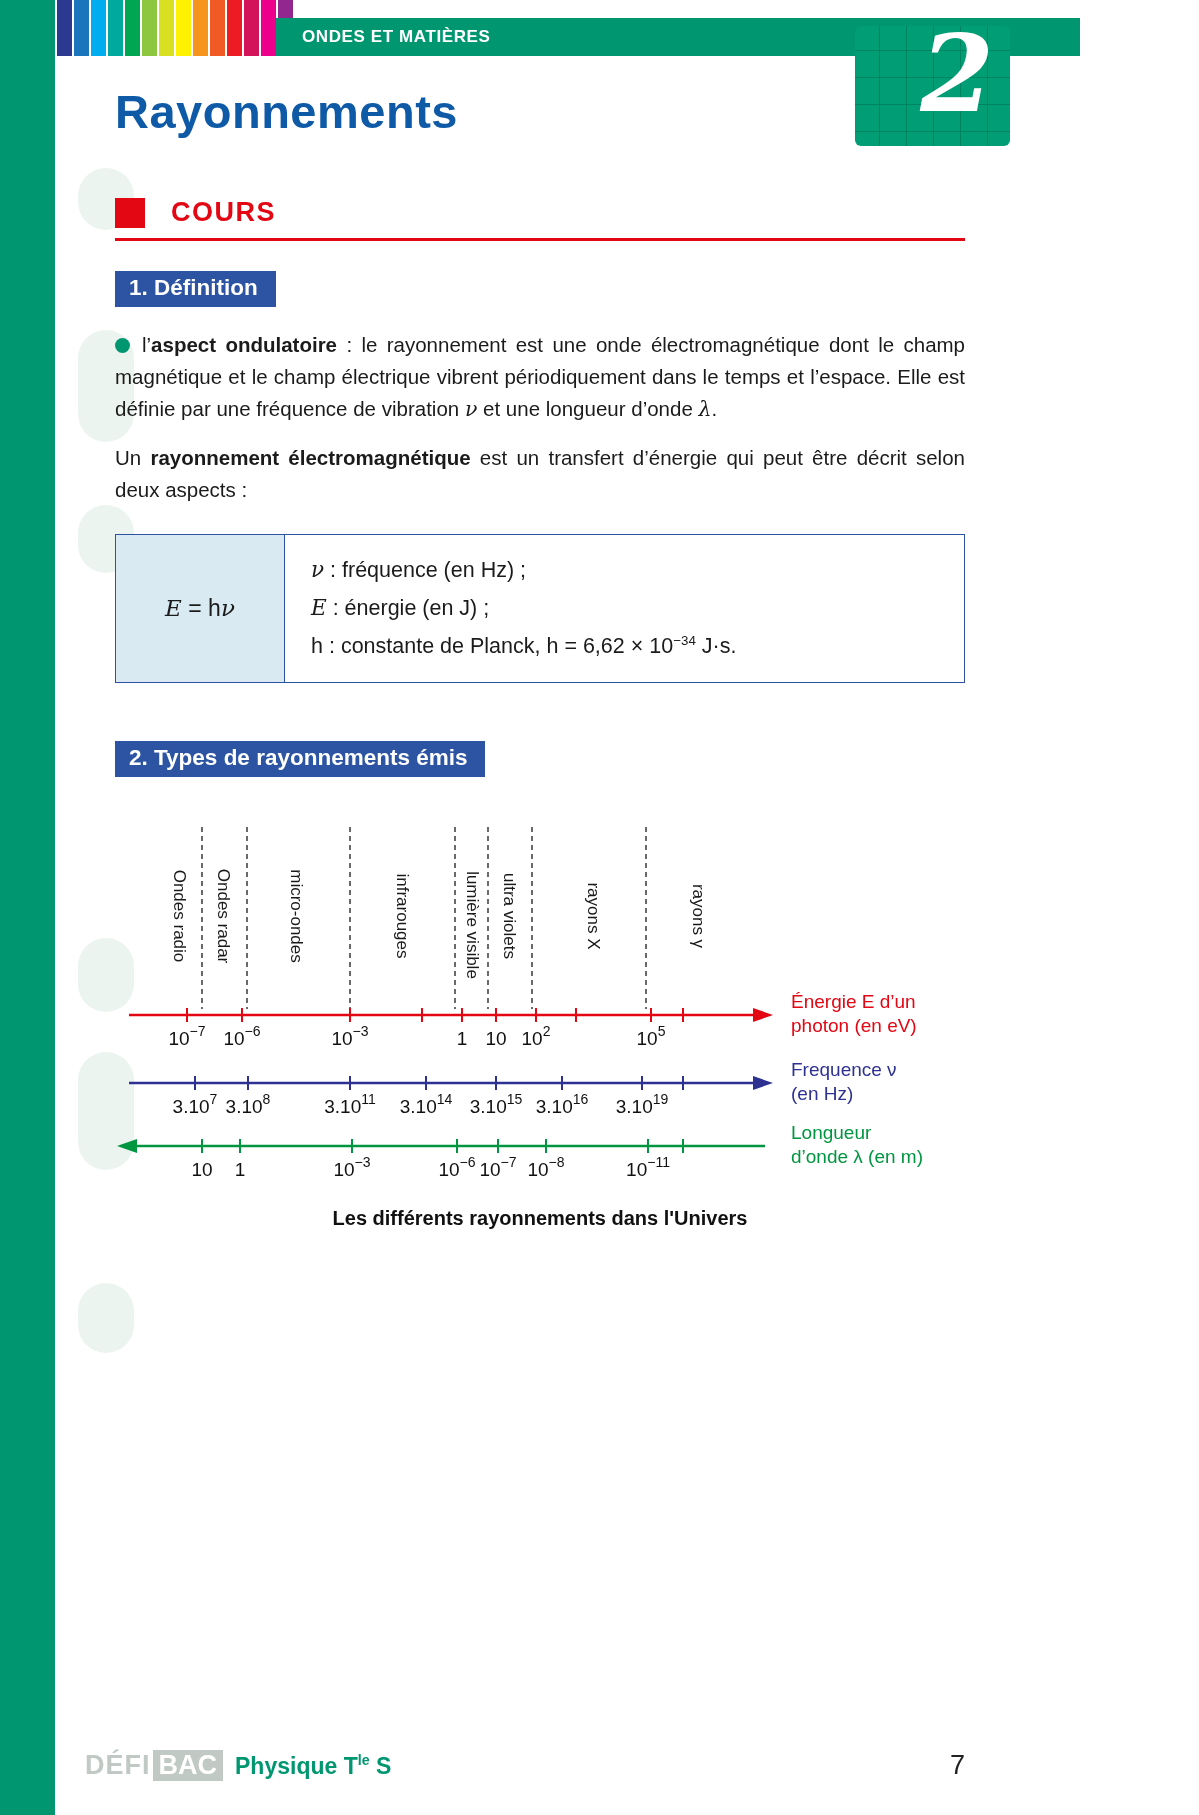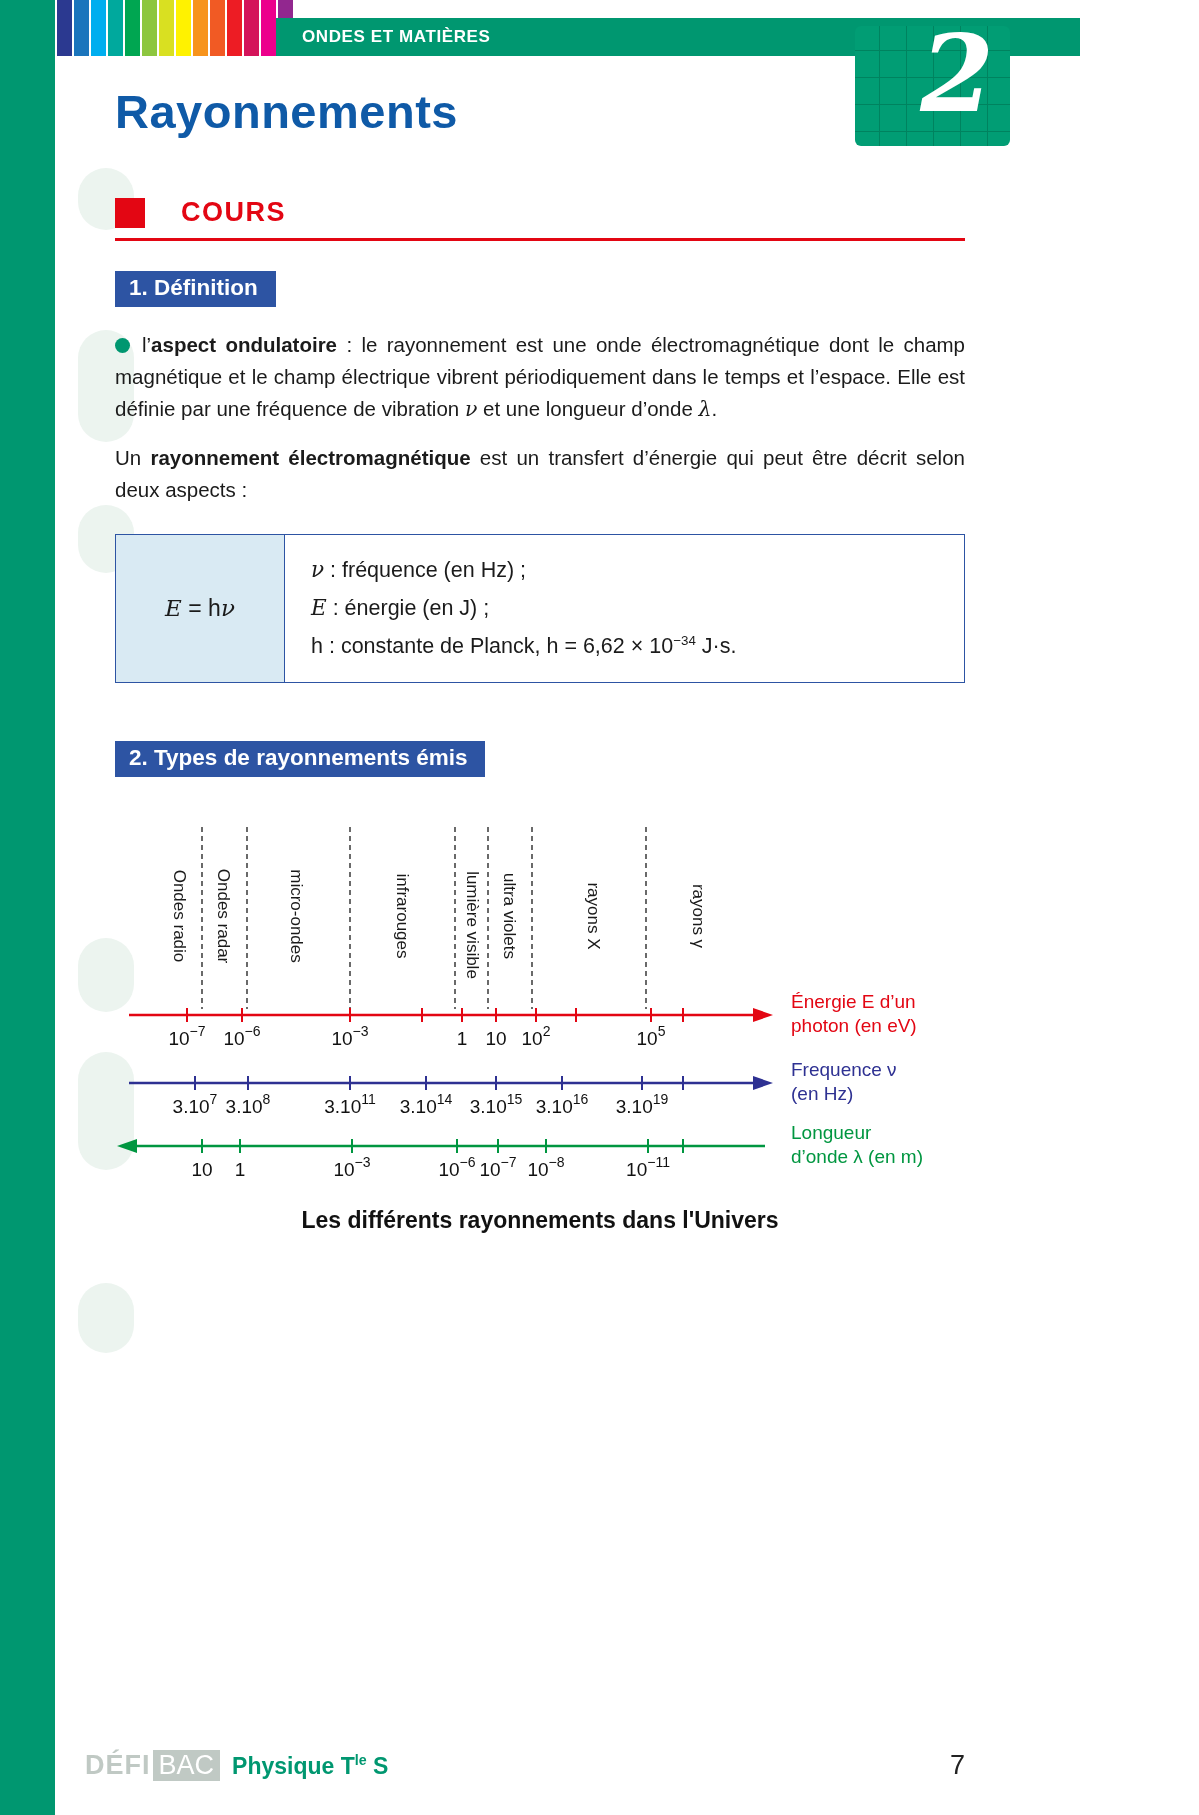--- a/index.html
+++ b/index.html
@@ -22,21 +22,21 @@
          background-image:linear-gradient(#00835f 1.5px,transparent 1.5px),
                           linear-gradient(90deg,#00835f 1.5px,transparent 1.5px);
          background-size:27px 27px;background-position:-3px -3px;}
   .badge-num{position:absolute;right:16px;top:-10px;font-family:"DejaVu Serif",serif;
              font-style:italic;font-weight:bold;font-size:106px;color:#fff;line-height:1.1;}
 
   
   main{position:relative;padding:84px 234px 0 115px;}
   h1.title{margin:0;font-size:47px;color:#0f5aa7;font-weight:bold;letter-spacing:.5px;}
 
-  .cours-row{margin-top:58px;display:flex;align-items:center;gap:36px;}
+  .cours-row{margin-top:58px;display:flex;align-items:center;gap:26px;}
   .red-square{width:30px;height:30px;background:#e30613;}
   .cours-label{color:#e30613;font-weight:bold;font-size:27px;letter-spacing:1.5px;}
   .red-rule{margin-top:10px;height:3px;background:#e30613;}
 
   .sec-wrap{margin-top:30px;}
   .sec-wrap.s2{margin-top:58px;}
   .sec-h{display:inline-block;background:#2d54a3;color:#fff;font-weight:bold;
          font-size:22.5px;padding:4px 18px 6px 14px;}
 
   .para{margin:16px 0 0;font-size:20.5px;line-height:1.56;text-align:justify;}
@@ -53,27 +53,27 @@
 
   .formula-box{display:flex;border:1.6px solid #2d54a3;margin-top:28px;}
   .fbox-left{width:168px;background:#d9eaf3;display:flex;align-items:center;justify-content:center;
              font-size:23px;border-right:1.6px solid #2d54a3;}
   .fbox-right{flex:1;padding:16px 26px;font-size:21.5px;line-height:1.78;}
 
   
   .diagram{position:relative;height:372px;margin-top:44px;}
   .diagram svg{position:absolute;left:0;top:0;}
   .axis-name{position:absolute;left:676px;width:175px;font-size:19px;line-height:1.3;}
-  .caption{margin-top:14px;text-align:center;font-weight:bold;font-size:23px;color:#111;}
+  .caption{margin-top:14px;text-align:center;font-weight:bold;font-size:20px;color:#111;}
 
   footer{position:absolute;left:85px;right:234px;bottom:34px;display:flex;
          justify-content:space-between;align-items:flex-end;}
   .brand{display:flex;align-items:baseline;}
   .defi{font-size:27px;font-weight:800;color:#c0c9c4;letter-spacing:1px;}
-  .bac{font-size:27px;font-weight:400;color:#fff;background:#c0c9c4;padding:0 6px;margin-left:2px;}
+  .bac{font-size:27px;font-weight:700;color:#fff;background:#c0c9c4;padding:0 6px;margin-left:2px;}
   .subject{font-size:23px;font-weight:bold;color:#009770;margin-left:12px;}
   .pageno{font-size:27px;color:#222;}
 </style>
 </head>
 <body>
 
 <div class="page">
   <div class="left-strip"></div>
   <div class="blob" style="left:78px;top:168px;width:56px;height:62px;"></div>
   <div class="blob" style="left:78px;top:330px;width:56px;height:112px;"></div>

